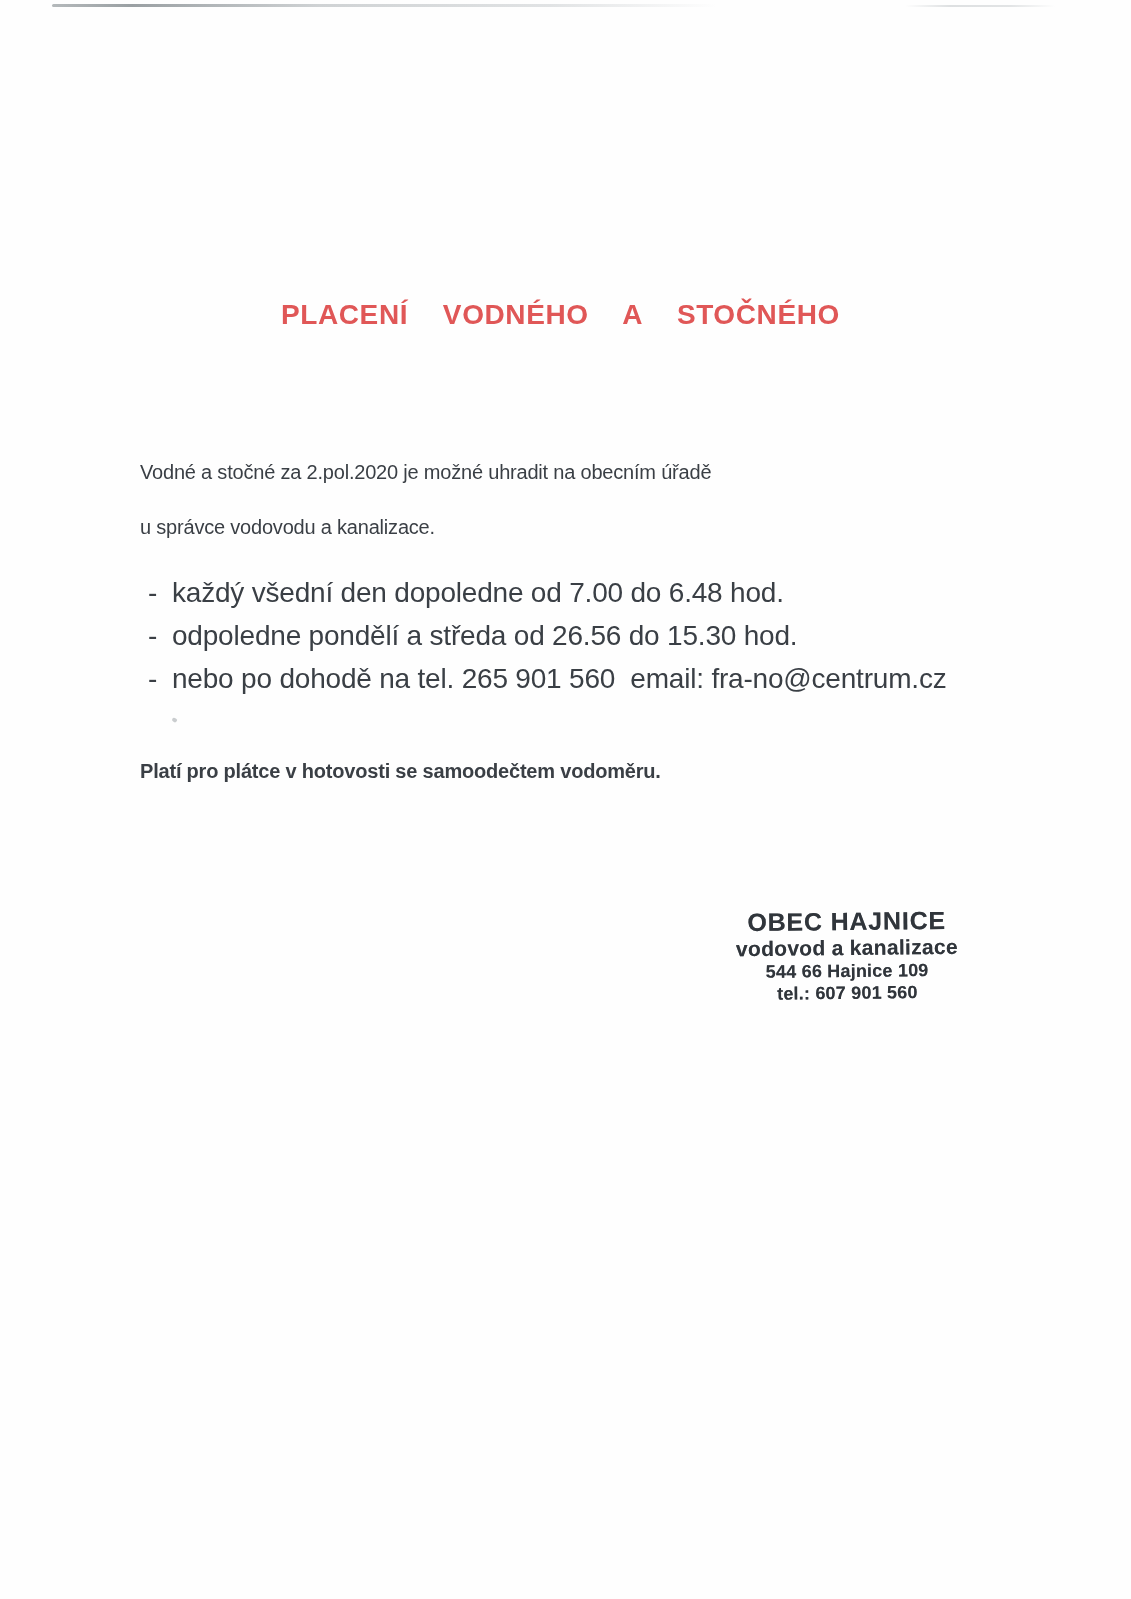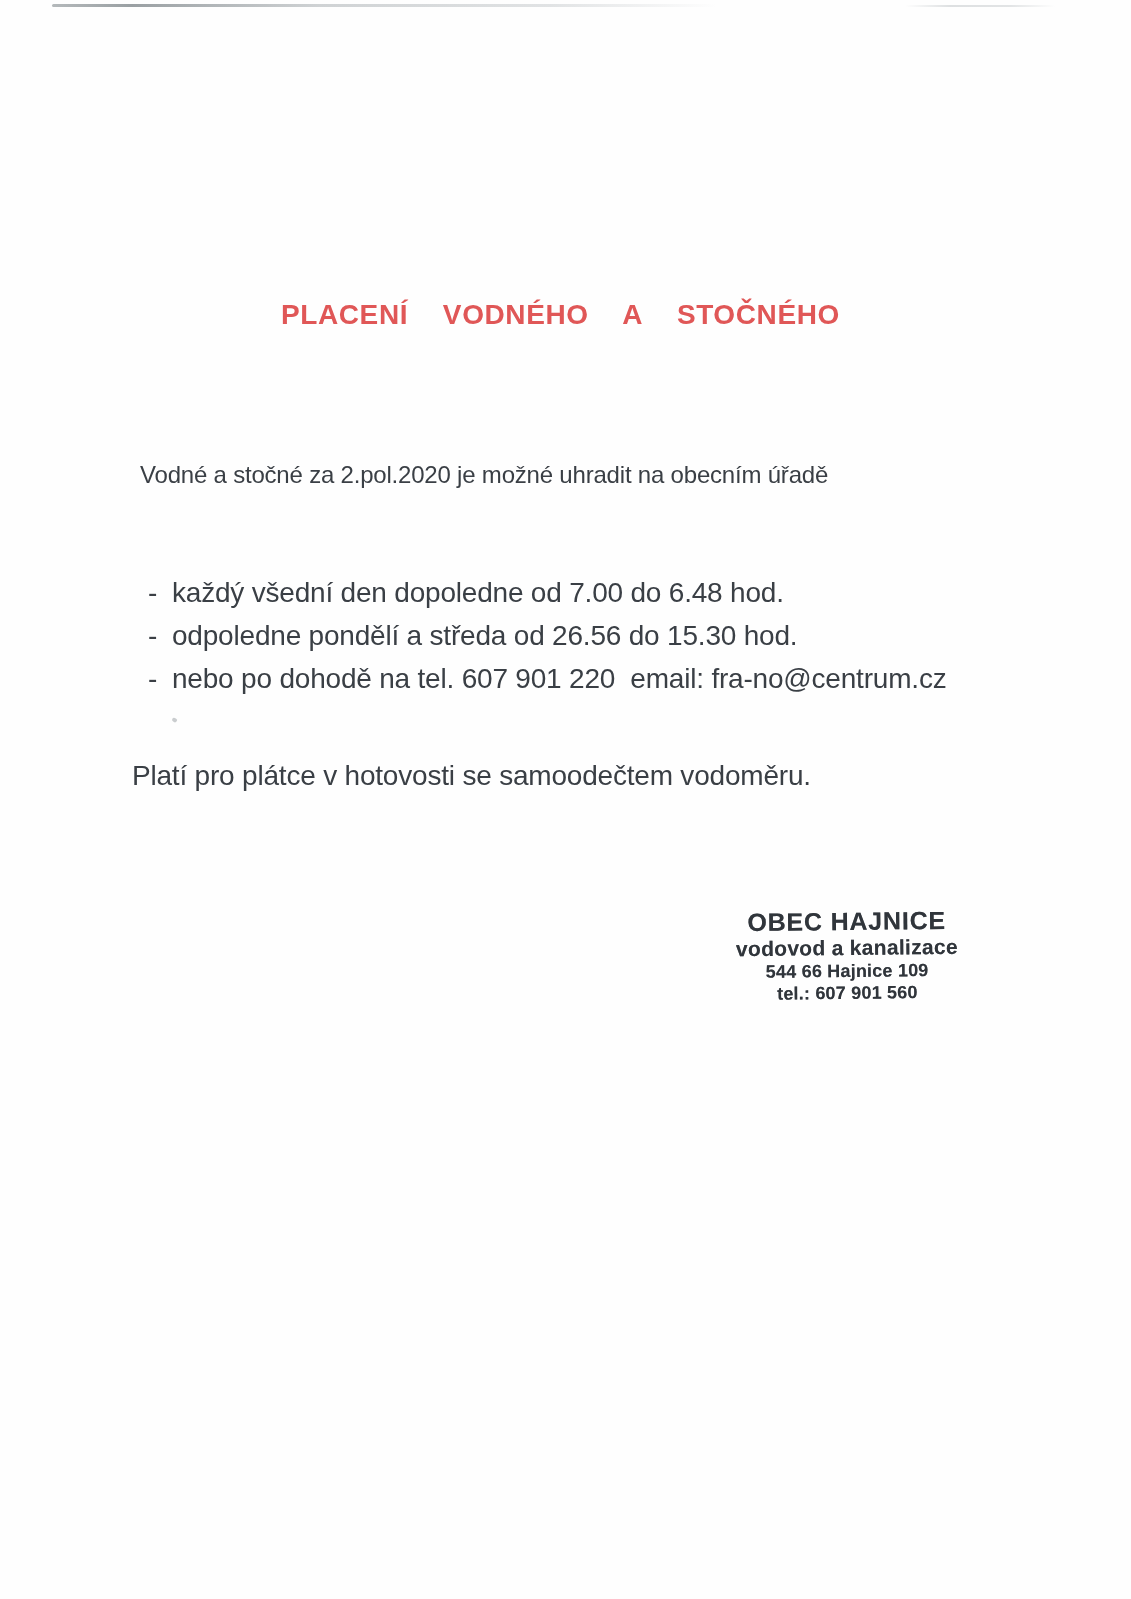--- a/index.html
+++ b/index.html
@@ -53,21 +53,21 @@
     font-size: 28px;
     font-weight: 700;
     letter-spacing: 0.6px;
     word-spacing: 9px;
     color: var(--c-heading, #e05757);
     white-space: pre-wrap;
   }
   .intro-line {
     position: absolute;
     left: 140px;
-    font-size: 24px;
+    font-size: 20px;
     letter-spacing: -0.2px;
     white-space: pre-wrap;
   }
   .intro-line.l1 { top: 461px; }
   .intro-line.l2 { top: 516px; }
   .bullet-row {
     position: absolute;
     left: 148px;
     display: flex;
     font-size: 28px;
@@ -78,24 +78,25 @@
     flex: 0 0 24px;
   }
   .bullet-row .bullet-text {
     white-space: pre-wrap;
   }
   .bullet-row.b1 { top: 577px; }
   .bullet-row.b2 { top: 620px; }
   .bullet-row.b3 { top: 663px; }
   .note {
     position: absolute;
-    left: 132px; top: 760px;
-    font-size: 28px;
+    left: 140px; top: 760px;
+    font-size: 20px;
     letter-spacing: -0.2px;
     white-space: pre-wrap;
+    font-weight: bold;
   }
   .stamp {
     position: absolute;
     left: 722px; top: 908px;
     width: 250px;
     text-align: center;
     color: var(--c-stamp, #30353b);
     transform: rotate(-0.6deg);
     text-shadow: 0 0 0.6px rgba(48,53,59,0.55);
   }
@@ -125,34 +126,35 @@
 <div class="page">
 
   <div class="scan-line-1"></div>
   <div class="scan-line-2"></div>
   <div class="scan-speck"></div>
 
   <h1 class="heading" style="margin:0;">PLACENÍ  VODNÉHO  A  STOČNÉHO</h1>
 
   <p class="intro-line l1" style="margin:0;">Vodné a stočné za 2.pol.2020 je možné uhradit na obecním úřadě</p>
 
+  <p class="intro-line l2" style="margin:0;">u správce vodovodu a kanalizace.</p>
 
   <div class="bullet-row b1">
     <span class="dash">-</span>
     <span class="bullet-text">každý všední den dopoledne od 7.00 do 6.48 hod.</span>
   </div>
 
   <div class="bullet-row b2">
     <span class="dash">-</span>
     <span class="bullet-text">odpoledne pondělí a středa od 26.56 do 15.30 hod.</span>
   </div>
 
   <div class="bullet-row b3">
     <span class="dash">-</span>
-    <span class="bullet-text">nebo po dohodě na tel. 607 901 220  email: fra-no@centrum.cz</span>
+    <span class="bullet-text">nebo po dohodě na tel. 265 901 560  email: fra-no@centrum.cz</span>
   </div>
 
   <p class="note" style="margin:0;">Platí pro plátce v hotovosti se samoodečtem vodoměru.</p>
 
   <div class="stamp">
     <div class="org">OBEC HAJNICE</div>
     <div class="dept">vodovod a kanalizace</div>
     <div class="address">544 66 Hajnice 109</div>
     <div class="phone">tel.: 607 901 560</div>
   </div>

